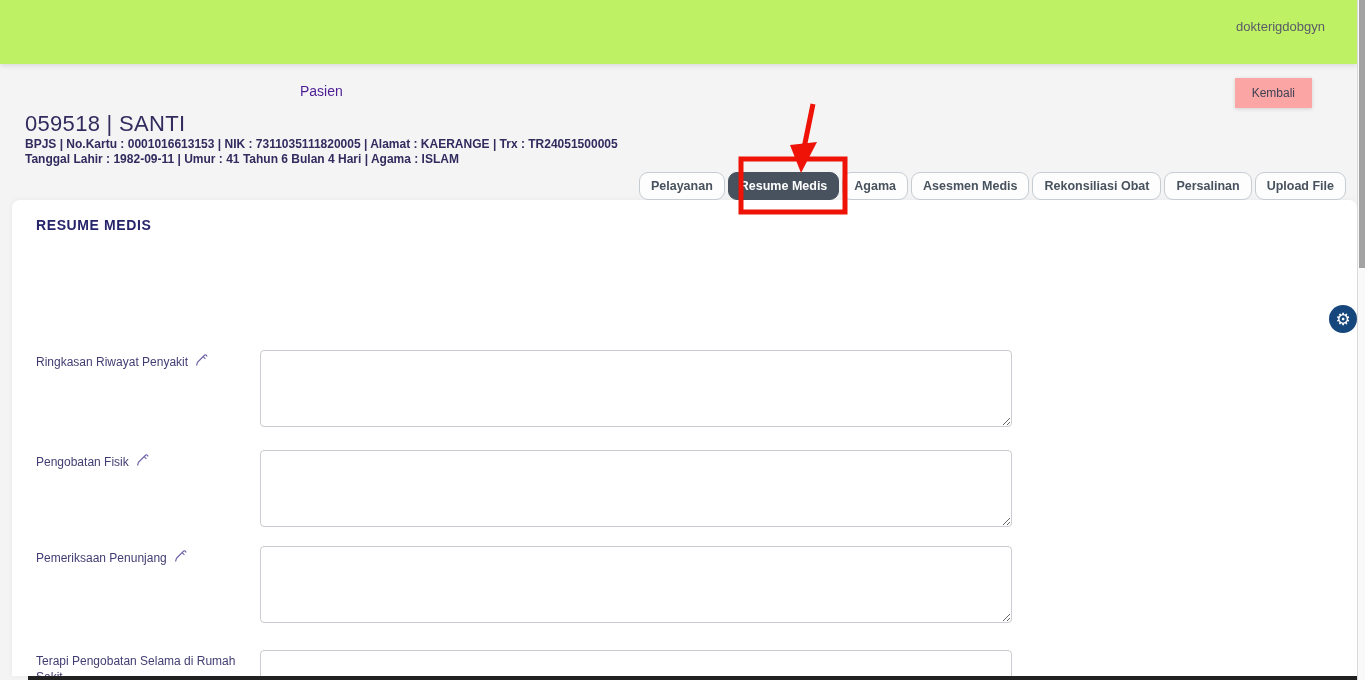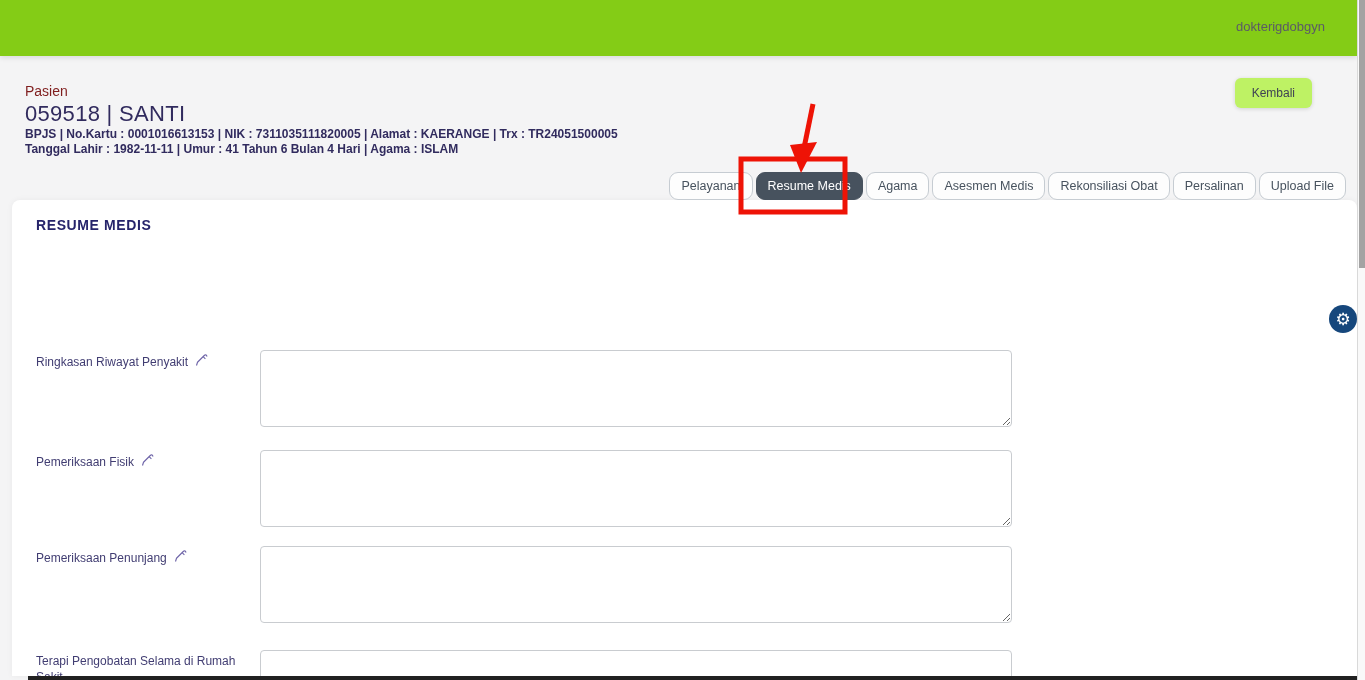--- a/index.html
+++ b/index.html
@@ -1,37 +1,37 @@
 <!DOCTYPE html>
 <html><head>
 <meta charset="utf-8">
 <style>
   * { margin:0; padding:0; box-sizing:border-box; }
   html,body { width:1365px; height:680px; overflow:hidden; }
   body { font-family:"Liberation Sans", sans-serif; background:#f4f4f5; position:relative; }
 
   
-  .topbar { position:absolute; top:0; left:0; right:8px; height:56px; background:#84cc16;
+  .topbar { position:absolute; top:0; left:0; right:8px; height:64px; background:#bef264;
             box-shadow:0 2px 5px rgba(0,0,0,.10); z-index:5; }
   .topbar .username { position:absolute; right:32px; top:19px; font-size:13px; color:#5b5b66; }
 
   
   .patient-header { position:absolute; left:25px; top:83px; z-index:2; }
-  .patient-header .section-label { font-size:14px; color:#7f1d1d; margin-bottom:2px; }
+  .patient-header .section-label { font-size:14px; color:#4c1d95; margin-bottom:12px;text-align:center; }
   .patient-header .patient-id { font-size:22px; color:#312b5e; font-weight:500; letter-spacing:.3px; }
   .patient-header .info-line { font-size:12px; font-weight:bold; color:#312b5e; line-height:15px; }
 
-  .back-btn { position:absolute; top:78px; right:53px; background:#bef264; border:none;
-              border-radius:6px; padding:8px 17px; font-size:12px; color:#3f4254;
+  .back-btn { position:absolute; top:78px; right:53px; background:#fca5a5; border:none;
+              border-radius:0; padding:8px 17px; font-size:12px; color:#3f4254;
               font-family:inherit; box-shadow:0 1px 4px rgba(0,0,0,.14); cursor:pointer; z-index:2; }
 
   
   .tabs { position:absolute; top:172px; right:19px; display:flex; gap:3px; z-index:3; }
   .tab { background:#fdfdfd; border:1px solid #c6ccd2; border-radius:9px; color:#47525e;
-         font-size:12.5px; font-weight:400; padding:6px 11px; white-space:nowrap; cursor:pointer;
+         font-size:12.5px; font-weight:700; padding:6px 11px; white-space:nowrap; cursor:pointer;
          font-family:inherit; }
   .tab.active { background:#47525e; border-color:#47525e; color:#ffffff; }
 
   
   .panel { position:absolute; left:12px; top:200px; right:8px; bottom:4px; background:#ffffff;
            border-radius:8px 8px 0 0; box-shadow:0 0 6px rgba(0,0,0,.05); overflow:hidden; z-index:1; }
   .panel-title { position:absolute; left:24px; top:17px; font-size:14px; font-weight:bold;
                  color:#26246a; letter-spacing:.6px; }
   .form-row { position:absolute; left:0; width:100%; height:100px; }
   .field-label { position:absolute; left:24px; top:3px; width:215px; font-size:12px;
@@ -63,21 +63,21 @@
 <body>
 
 <div class="topbar">
   <span class="username">dokterigdobgyn</span>
 </div>
 
 <div class="patient-header">
   <div class="section-label">Pasien</div>
   <div class="patient-id">059518 | SANTI</div>
   <div class="info-line">BPJS | No.Kartu : 0001016613153 | NIK : 7311035111820005 | Alamat : KAERANGE | Trx : TR24051500005</div>
-  <div class="info-line">Tanggal Lahir : 1982-11-11 | Umur : 41 Tahun 6 Bulan 4 Hari | Agama : ISLAM</div>
+  <div class="info-line">Tanggal Lahir : 1982-09-11 | Umur : 41 Tahun 6 Bulan 4 Hari | Agama : ISLAM</div>
 </div>
 
 <button class="back-btn">Kembali</button>
 
 <div class="tabs">
   <button class="tab">Pelayanan</button>
   <button class="tab active">Resume Medis</button>
   <button class="tab">Agama</button>
   <button class="tab">Asesmen Medis</button>
   <button class="tab">Rekonsiliasi Obat</button>
@@ -91,21 +91,21 @@
 
   <div class="form-row" style="top:150px;">
     <div class="field-label"><span>Ringkasan Riwayat Penyakit</span><span class="pencil-icon"><svg width="15" height="15" viewBox="0 0 24 24" fill="none" stroke="#6e64a8" stroke-width="1.8" stroke-linejoin="round">
             <path d="M4 20l1.6-5.2L16.8 3.6a2.2 2.2 0 0 1 3.6 2.2 2.2 0 0 1-.4.9L8.8 18.4 4 20z"></path>
             <path d="M14.6 5.8l3.6 3.6"></path>
           </svg></span></div>
     <textarea class="field-textarea" style=""></textarea>
   </div>
 
   <div class="form-row" style="top:250px;">
-    <div class="field-label"><span>Pemeriksaan Fisik</span><span class="pencil-icon"><svg width="15" height="15" viewBox="0 0 24 24" fill="none" stroke="#6e64a8" stroke-width="1.8" stroke-linejoin="round">
+    <div class="field-label"><span>Pengobatan Fisik</span><span class="pencil-icon"><svg width="15" height="15" viewBox="0 0 24 24" fill="none" stroke="#6e64a8" stroke-width="1.8" stroke-linejoin="round">
             <path d="M4 20l1.6-5.2L16.8 3.6a2.2 2.2 0 0 1 3.6 2.2 2.2 0 0 1-.4.9L8.8 18.4 4 20z"></path>
             <path d="M14.6 5.8l3.6 3.6"></path>
           </svg></span></div>
     <textarea class="field-textarea" style=""></textarea>
   </div>
 
   <div class="form-row" style="top:346px;">
     <div class="field-label"><span>Pemeriksaan Penunjang</span><span class="pencil-icon"><svg width="15" height="15" viewBox="0 0 24 24" fill="none" stroke="#6e64a8" stroke-width="1.8" stroke-linejoin="round">
             <path d="M4 20l1.6-5.2L16.8 3.6a2.2 2.2 0 0 1 3.6 2.2 2.2 0 0 1-.4.9L8.8 18.4 4 20z"></path>
             <path d="M14.6 5.8l3.6 3.6"></path>

